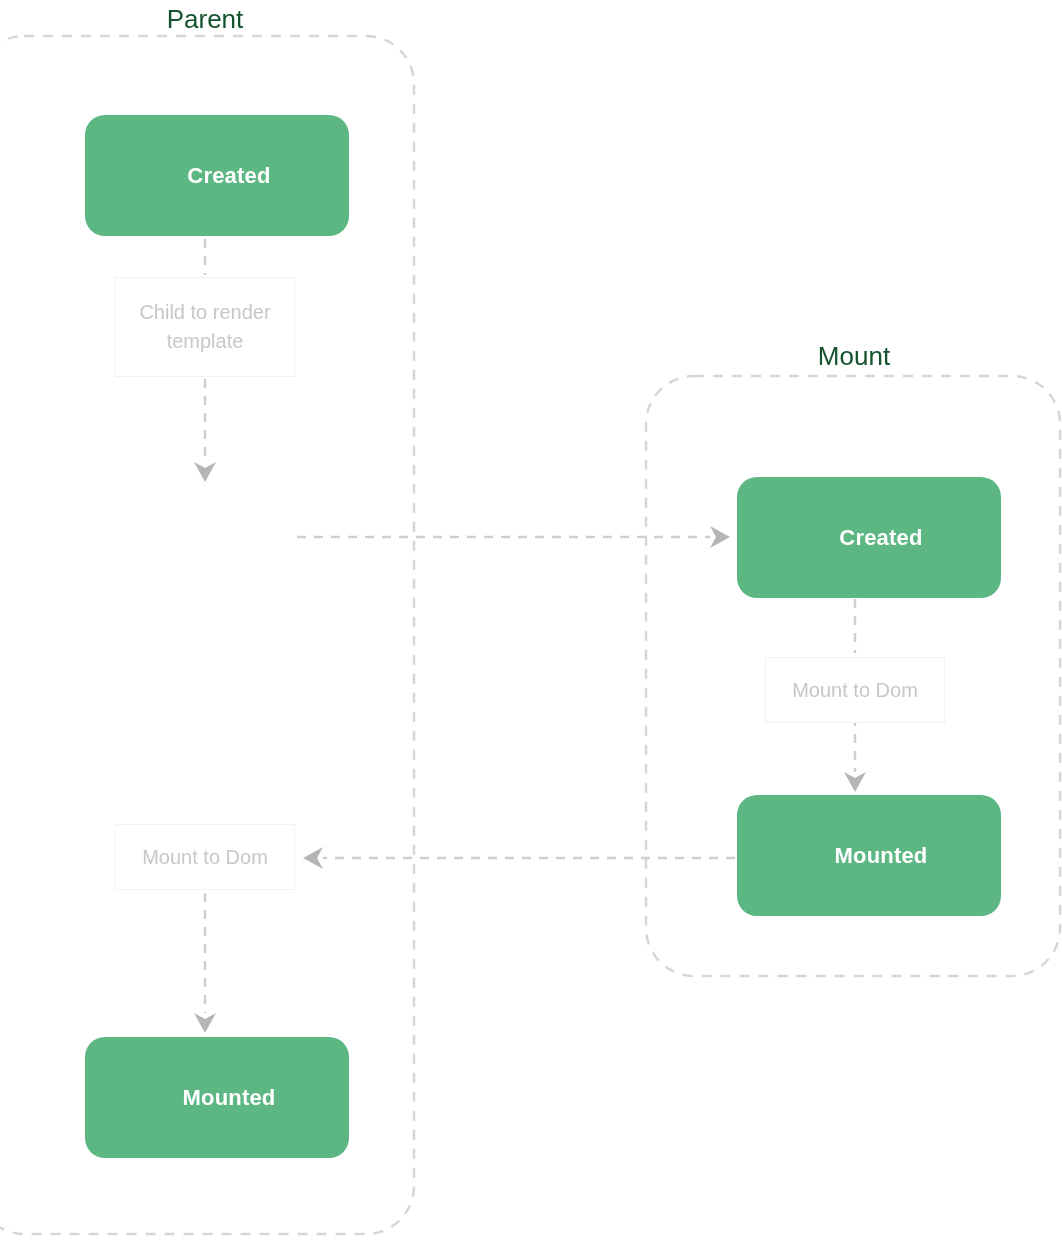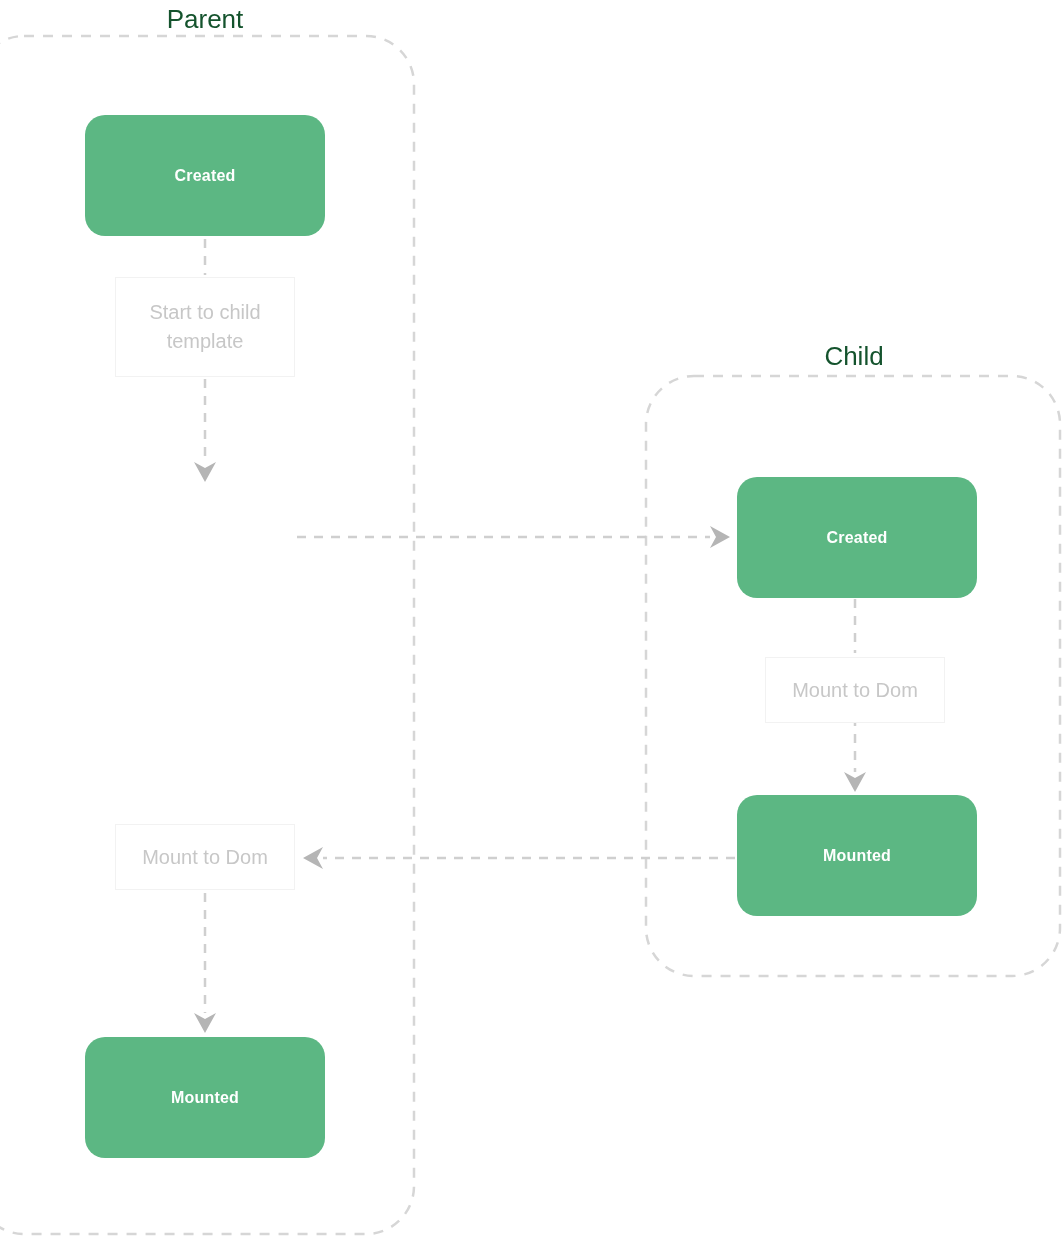--- a/index.html
+++ b/index.html
@@ -33,23 +33,24 @@
   .node {
     position: absolute;
     width: 240px;
     height: 121px;
     background: #5cb783;
     border-radius: 20px;
     display: flex;
     align-items: center;
     justify-content: center;
     color: #ffffff;
-    font-size: 16px;
+    font-size: 22px;
     font-weight: bold;
     letter-spacing: 0.2px;
+    padding-left: 24px;
   }
   .edge-label {
     position: absolute;
     width: 180px;
     background: #ffffff;
     border: 1px solid #f2f2f2;
     color: #c7c7c7;
     font-size: 20px;
     line-height: 29px;
     text-align: center;
@@ -97,25 +98,25 @@
     <path d="M 844 772 L 855 792 L 866 772 L 855 778 Z" fill="#b5b5b5"></path>
 
     <path d="M 735 858 H 323" fill="none" stroke="#cfcfcf" stroke-width="2.5" stroke-dasharray="9 8"></path>
     <path d="M 323 847 L 303 858 L 323 869 L 317 858 Z" fill="#b5b5b5"></path>
 
     <path d="M 205 893 V 1013" fill="none" stroke="#cfcfcf" stroke-width="2.5" stroke-dasharray="9 8"></path>
     <path d="M 194 1013 L 205 1033 L 216 1013 L 205 1019 Z" fill="#b5b5b5"></path>
   </svg>
 
   <div class="group-title" id="parent-title">Parent</div>
-  <div class="group-title" id="child-title">Child</div>
+  <div class="group-title" id="child-title">Mount</div>
 
   <div class="node" id="parent-created">Created</div>
   <div class="node" id="parent-mounted">Mounted</div>
 
   <div class="node" id="child-created">Created</div>
   <div class="node" id="child-mounted">Mounted</div>
 
-  <div class="edge-label tall" id="label-render">Start to child template</div>
+  <div class="edge-label tall" id="label-render">Child to render template</div>
   <div class="edge-label short" id="label-parent-mount">Mount to Dom</div>
   <div class="edge-label short" id="label-child-mount">Mount to Dom</div>
 
 </div>
 
 </body></html>

